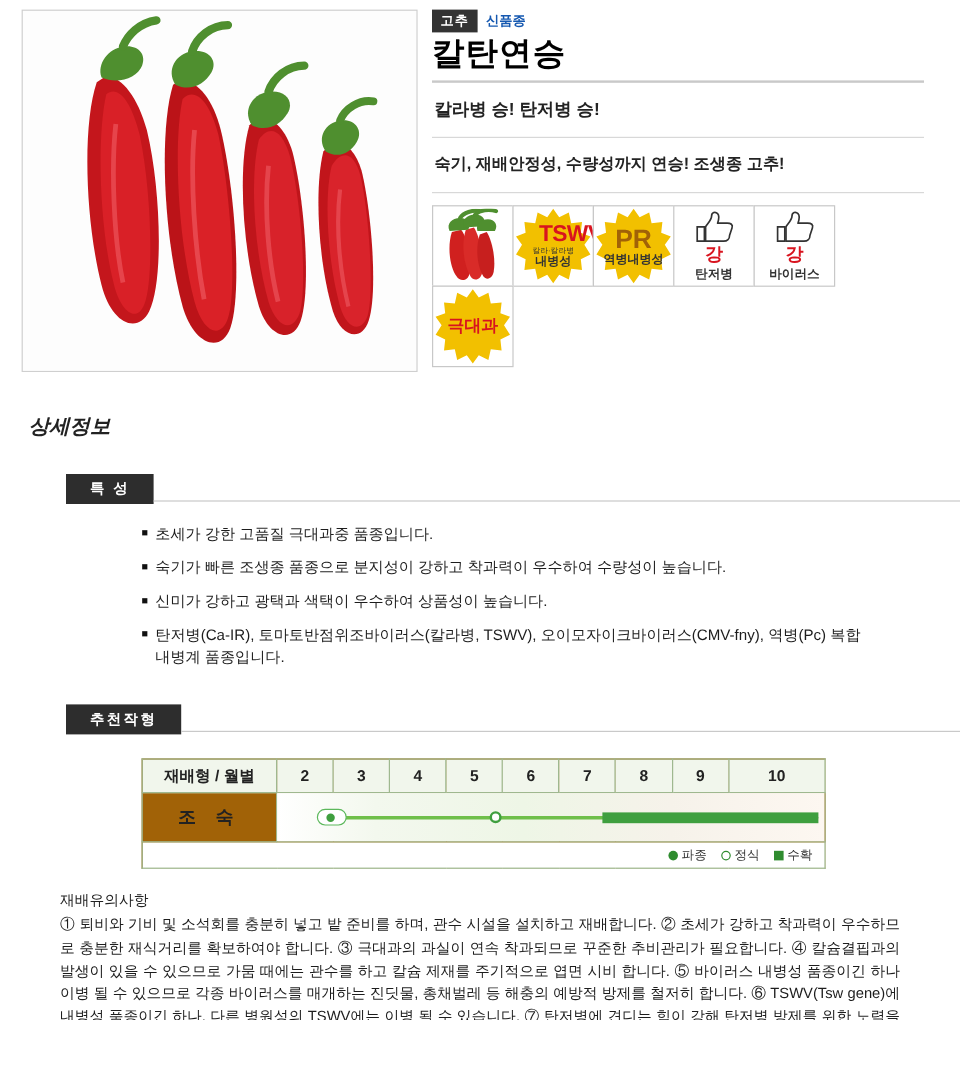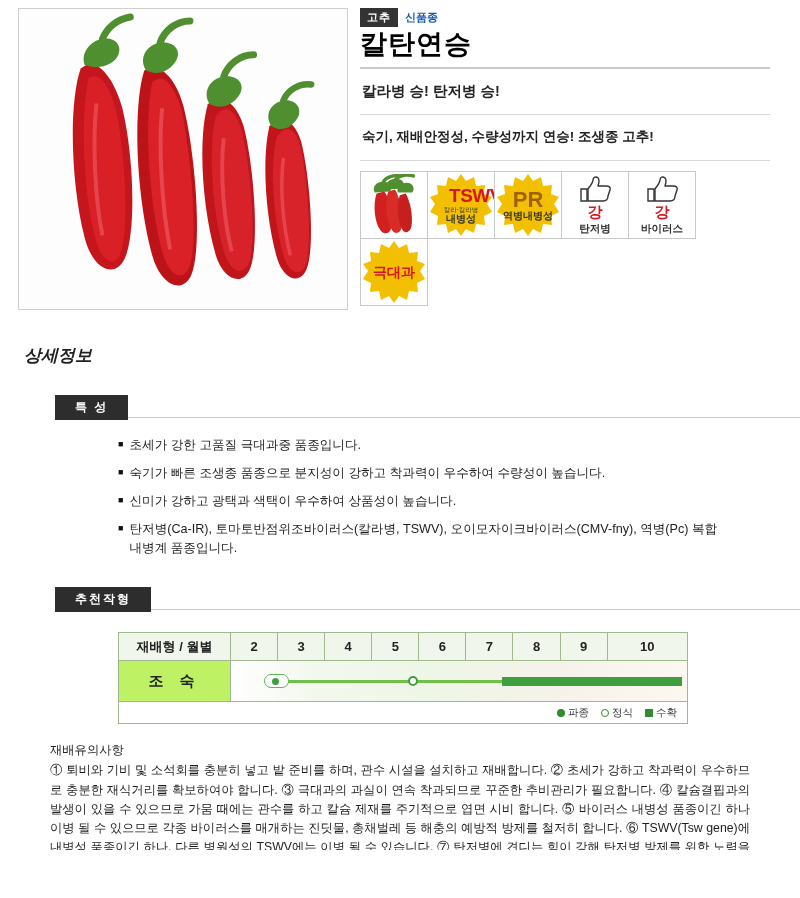--- a/index.html
+++ b/index.html
@@ -109,21 +109,21 @@
   .bullet .sq {
     color: #111; font-size: 9px; margin-right: 6px; line-height: 1.9;
   }
   .bullet .btxt { flex: 1; }
 
   
   .crop-table {
     margin: 20px 0 0 118px;
     width: 570px;
     border-collapse: collapse;
-    background: #bef264;
+    background: #a16207;
   }
   .crop-table th, .crop-table td {
     border: 1px solid #9fb88f;
     text-align: center;
     font-size: 13px;
     height: 28px;
     color: #222;
   }
   .crop-table thead th { background: #f1f6ec; font-weight: bold; }
   .crop-table th.first-col { width: 112px; font-weight: bold; }

